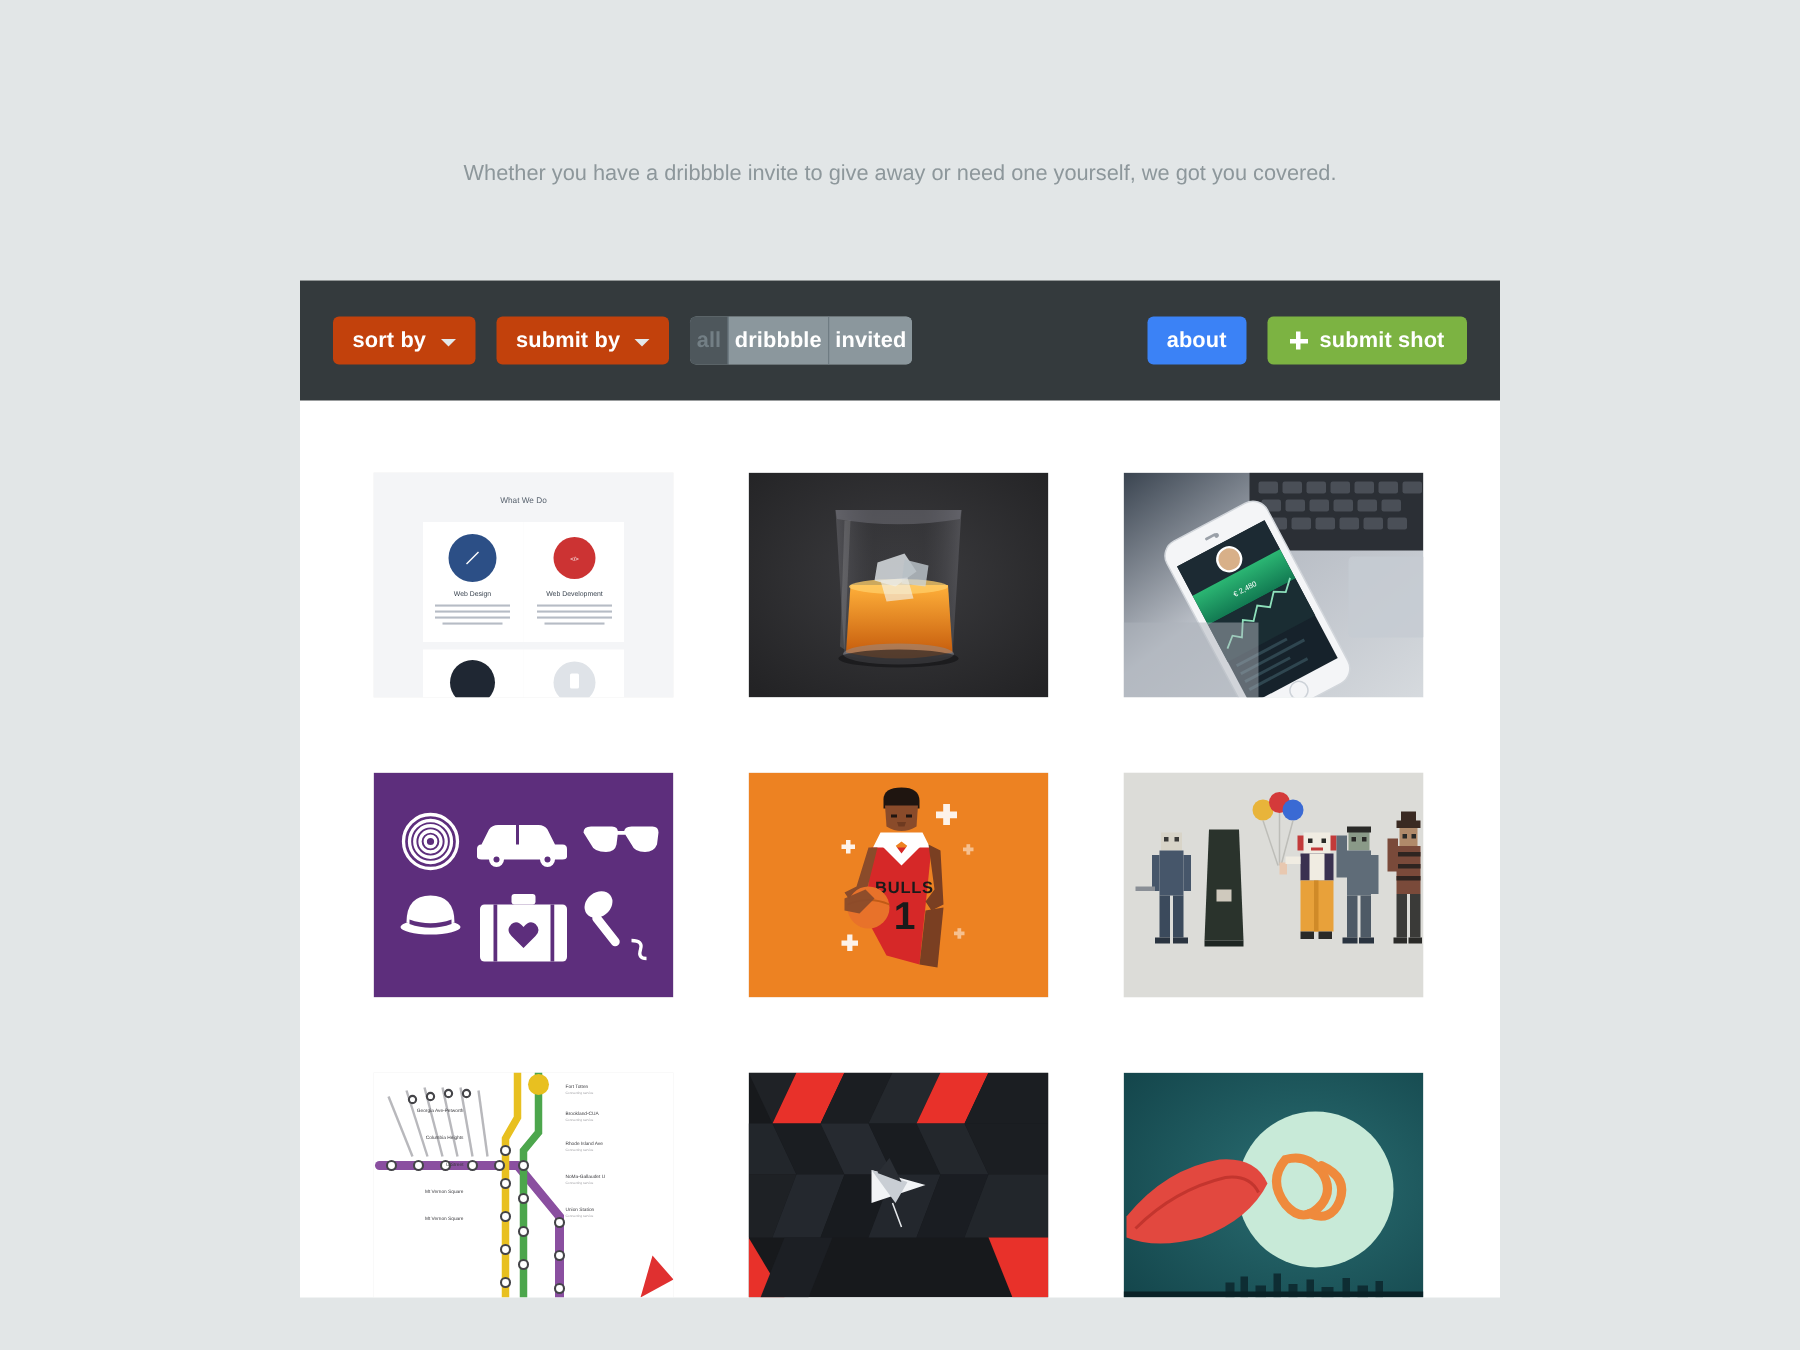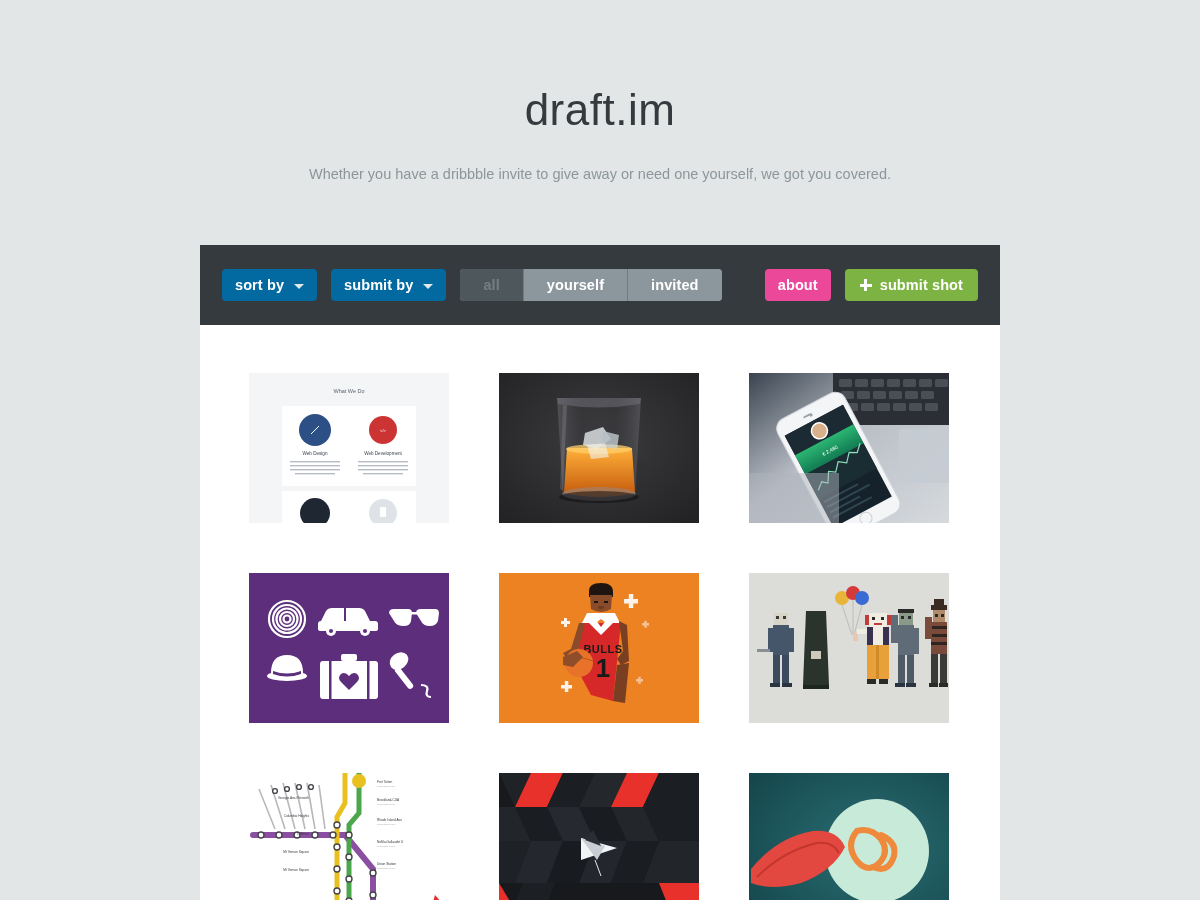--- a/index.html
+++ b/index.html
@@ -68,21 +68,21 @@
     margin-left: auto;
   }
 
   .btn {
     border: none;
     outline: none;
     font-family: inherit;
     font-size: 14.5px;
     font-weight: 700;
     color: #ffffff;
-    background: #0369a1;
+    background: #c2410c;
     border-radius: 4px;
     height: 32px;
     padding: 0 13px;
     display: inline-flex;
     align-items: center;
     gap: 8px;
     cursor: pointer;
     white-space: nowrap;
     letter-spacing: 0.1px;
   }
@@ -106,36 +106,36 @@
     background: #8b979d;
   }
   .seg {
     border: none;
     outline: none;
     font-family: inherit;
     font-size: 14.5px;
     font-weight: 700;
     color: #ffffff;
     background: #8b979d;
-    padding: 0 23px;
+    padding: 0 4px;
     height: 32px;
     cursor: pointer;
     display: inline-flex;
     align-items: center;
     white-space: nowrap;
     border-right: 1px solid #6f7c83;
     letter-spacing: 0.1px;
   }
   .seg:last-child { border-right: none; }
   .seg.is-active {
     background: #4e575c;
     color: #737f85;
   }
 
-  .btn-about { background: #ec4899; }
+  .btn-about { background: #3b82f6; }
   .btn-submit {
     background: #7cb342;
     padding: 14px 15px;
   }
   .plus-icon {
     display: inline-block;
     position: relative;
     width: 12px;
     height: 12px;
   }
@@ -162,21 +162,20 @@
     cursor: pointer;
     background: #f2f3f4;
     flex: 0 0 auto;
   }
   .shot svg { display: block; width: 200px; height: 150px; }
 </style>
 </head>
 <body>
 
 <header class="hero">
-  <h1 class="site-title">draft.im</h1>
   <p class="tagline">
     <span class="tagline-line">Whether you have a dribbble invite to give away or need one yourself, we got you covered.</span>
   </p>
 </header>
 
 <main class="app-shell">
 
   <nav class="toolbar">
     <div class="toolbar-left">
 
@@ -185,21 +184,21 @@
         <span class="caret"></span>
       </button>
 
       <button class="btn">
         <span>submit by</span>
         <span class="caret"></span>
       </button>
 
       <div class="segmented">
         <button class="seg is-active">all</button>
-        <button class="seg">yourself</button>
+        <button class="seg">dribbble</button>
         <button class="seg">invited</button>
       </div>
 
     </div>
 
     <div class="toolbar-right">
       <button class="btn btn-about">about</button>
       <button class="btn btn-submit">
         <span class="plus-icon"></span>
         <span>submit shot</span>

